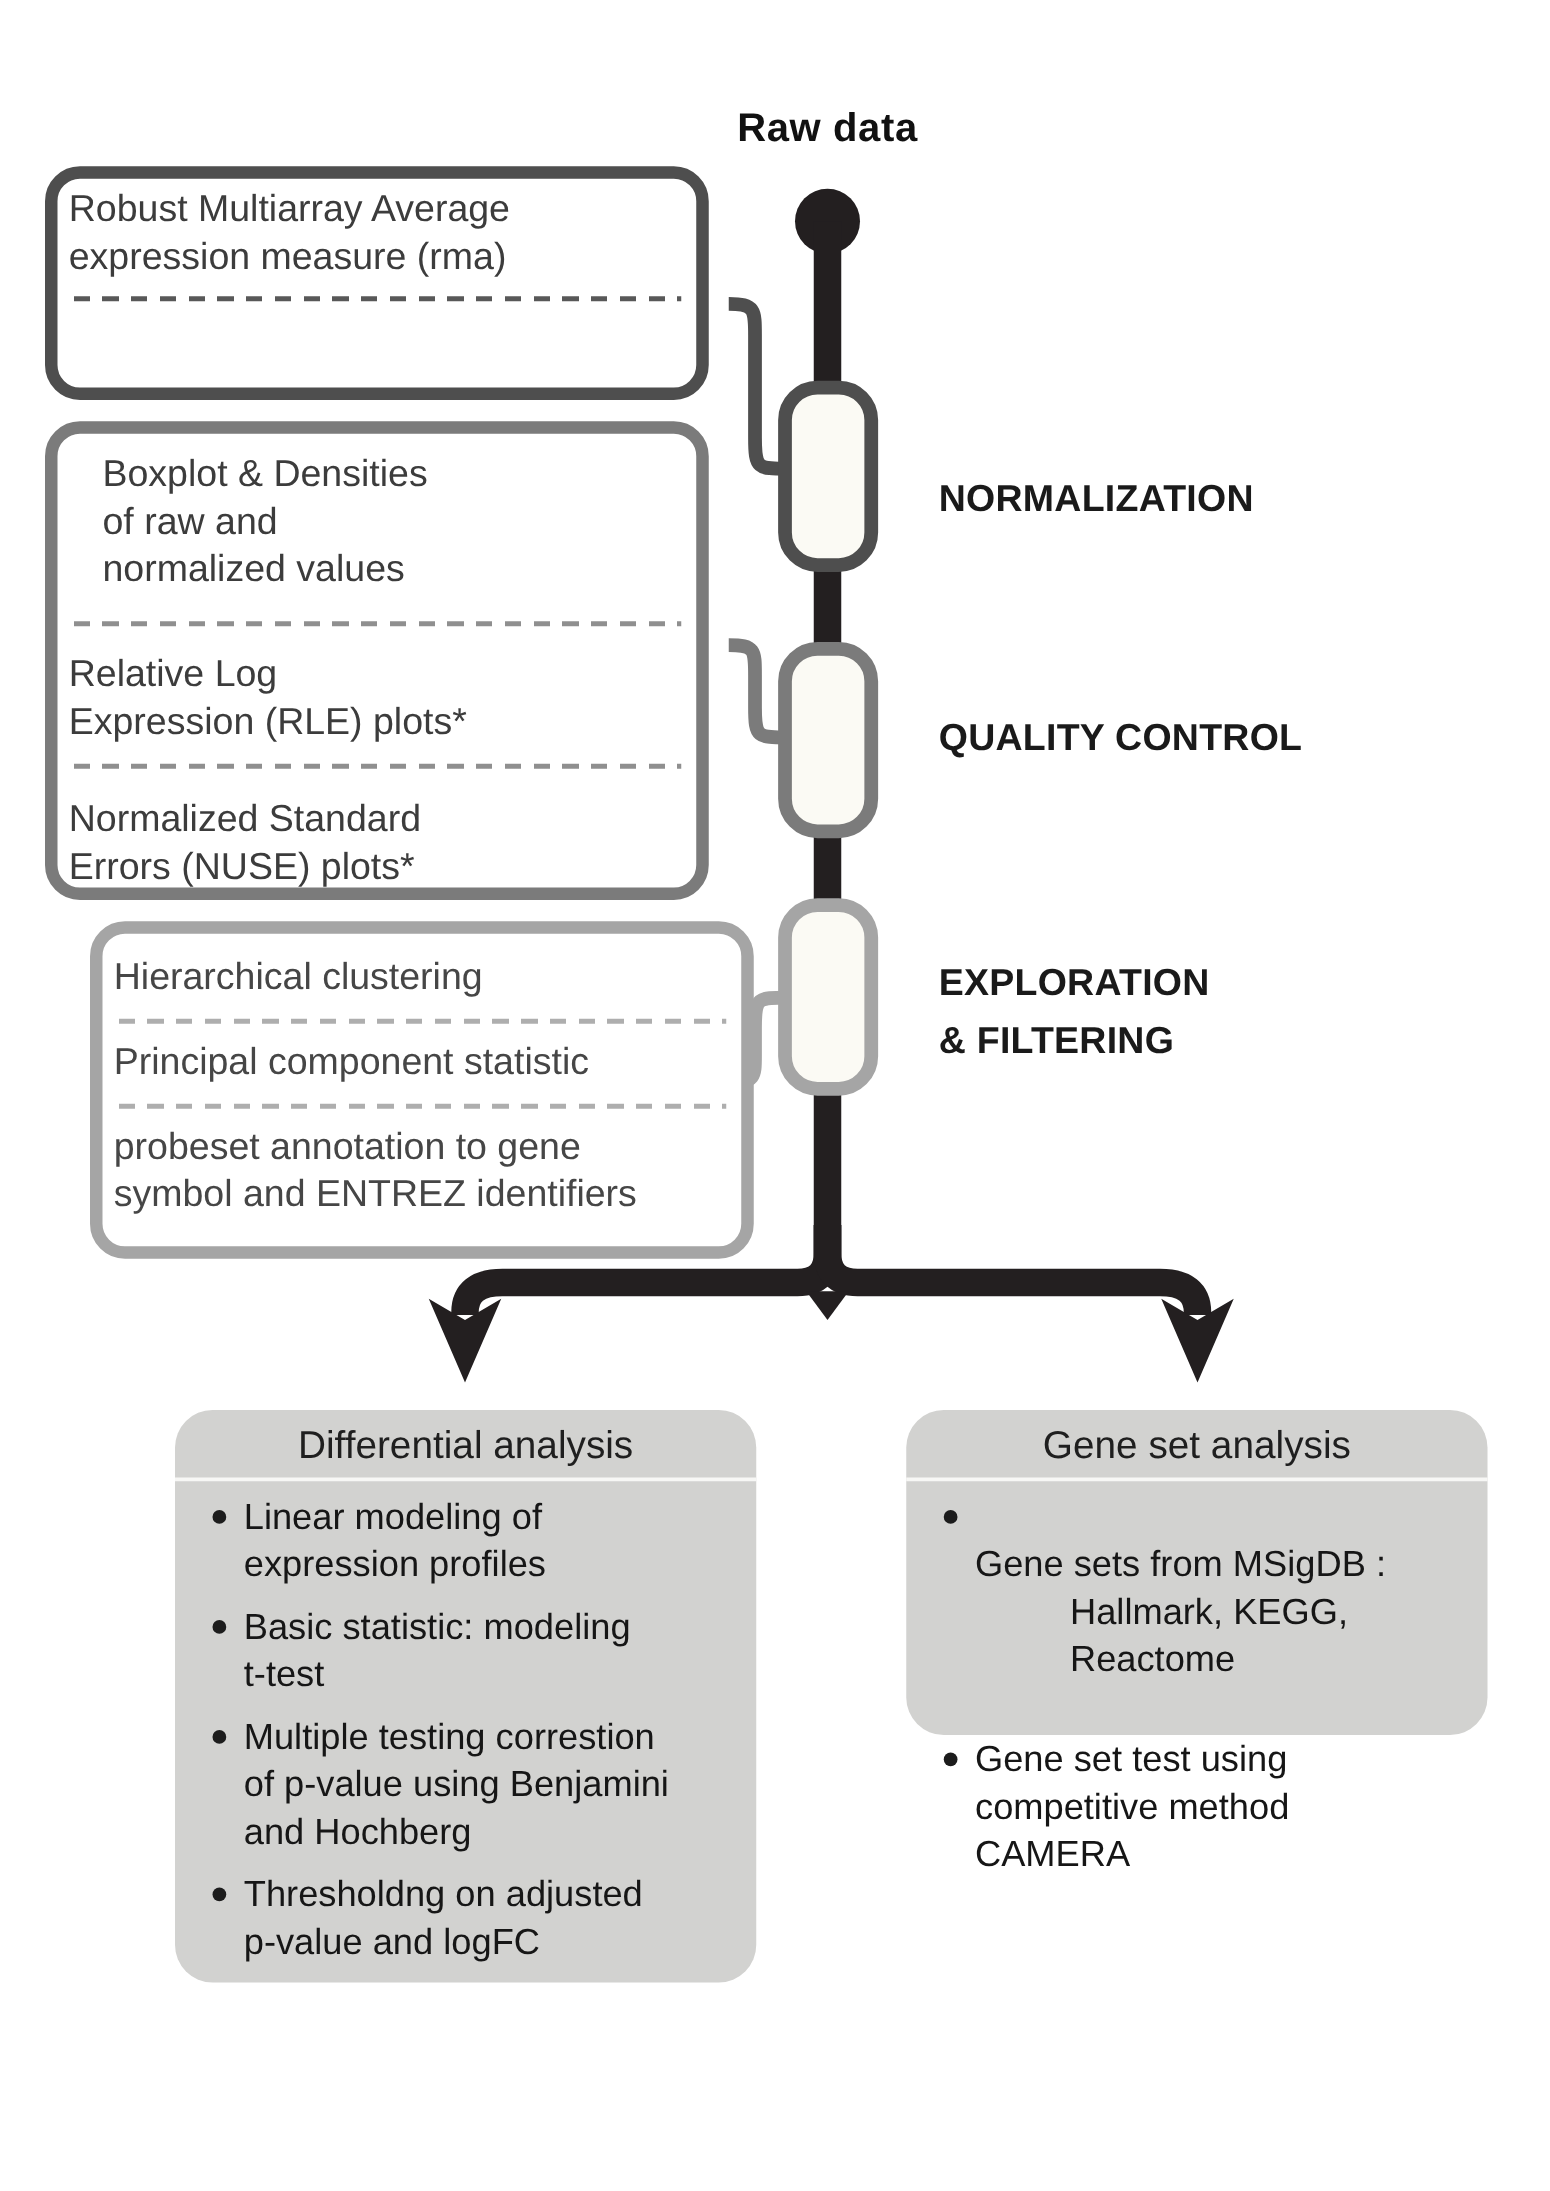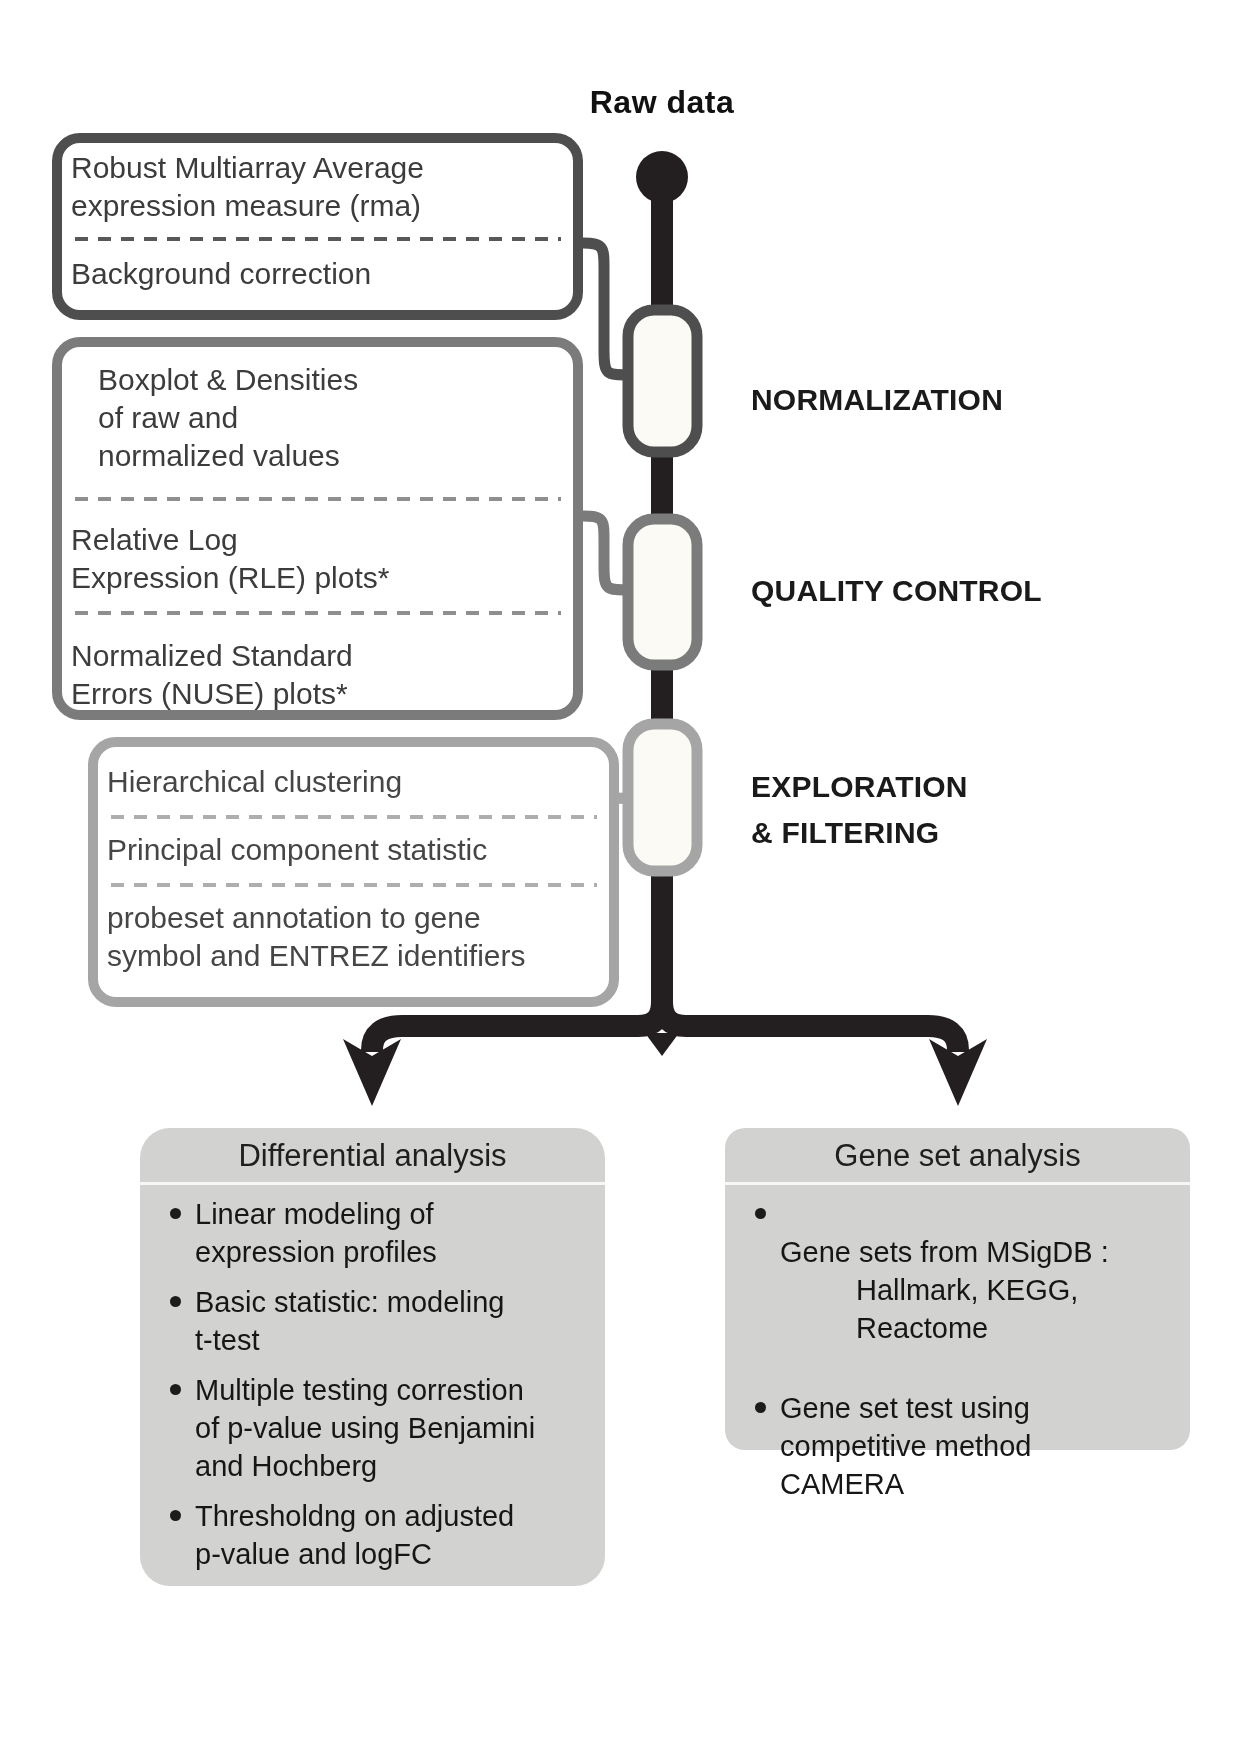--- a/index.html
+++ b/index.html
@@ -27,21 +27,21 @@
   }
   .stage-label{
     left:751px;font-size:30px;font-weight:bold;color:#1a1a1a;
     line-height:34px;white-space:pre-line;letter-spacing:0.2px;
   }
   .stage-label.l1{top:383px;}
   .stage-label.l2{top:574px;}
   .stage-label.l3{top:764px;line-height:46px;}
 
   .stagebox{
-    position:absolute;left:52px;width:531px;border-radius:28px;
+    position:absolute;left:36px;width:531px;border-radius:28px;
     border:10px solid #555;background:#ffffff;box-sizing:border-box;
     padding:0 8px 0 9px;color:#3c3c3c;font-size:30px;line-height:38px;
   }
   .stagebox.b1{top:133px;height:187px;border-color:var(--g1);}
   .stagebox.b2{top:337px;height:383px;border-color:var(--g2);}
   .stagebox.b3{top:737px;height:270px;border-color:var(--g3);color:#464646;margin-left:36px;}
   .rowtext{white-space:pre-line;}
   .b1 .rowtext.r0{margin-top:6px;}
   .b1 .rowtext.r1{margin-top:14px;}
   .b2 .rowtext.r0{margin-top:14px;margin-left:27px;}
@@ -57,21 +57,21 @@
   .b1 .dash{--dc:#585858;margin-top:12px;}
   .b2 .dash.d0{--dc:#8f8f8f;margin-top:22px;}
   .b2 .dash.d1{--dc:#8f8f8f;margin-top:14px;}
   .b3 .dash{--dc:#aeaeae;margin-top:14px;}
 
   .panel{
     position:absolute;top:1128px;width:465px;background:var(--panel);
     border-radius:30px;box-sizing:border-box;color:#161616;
   }
   .panel.p0{left:140px;height:458px;}
-  .panel.p1{left:725px;height:322px;border-radius:20px;}
+  .panel.p1{left:725px;height:260px;}
   .panel-title{
     text-align:center;font-size:31px;line-height:40px;padding-top:8px;color:#1f1f1f;
   }
   .panel-sep{height:3px;background:#f7f7f5;margin-top:6px;}
   .bullets{padding:10px 14px 0 30px;}
   .bullet-item{display:flex;margin-bottom:12px;}
   .p1 .bullet-item{margin-bottom:4px;}
   .bdot{
     flex:0 0 11px;width:11px;height:11px;border-radius:50%;
     background:#1c1c1c;margin-top:13px;margin-right:14px;
@@ -109,21 +109,20 @@
 
   <div class="abs stage-label l1">NORMALIZATION</div>
   <div class="abs stage-label l2">QUALITY CONTROL</div>
   <div class="abs stage-label l3">EXPLORATION
 &amp; FILTERING</div>
 
   <div class="stagebox b1">
     <div class="rowtext r0">Robust Multiarray Average
 expression measure (rma)</div>
     <div class="dash"></div>
-    <div class="rowtext r1">Background correction</div>
   </div>
 
   <div class="stagebox b2">
     <div class="rowtext r0">Boxplot &amp; Densities
 of raw and
 normalized values</div>
     <div class="dash d0"></div>
     <div class="rowtext r1">Relative Log
 Expression (RLE) plots*</div>
     <div class="dash d1"></div>

